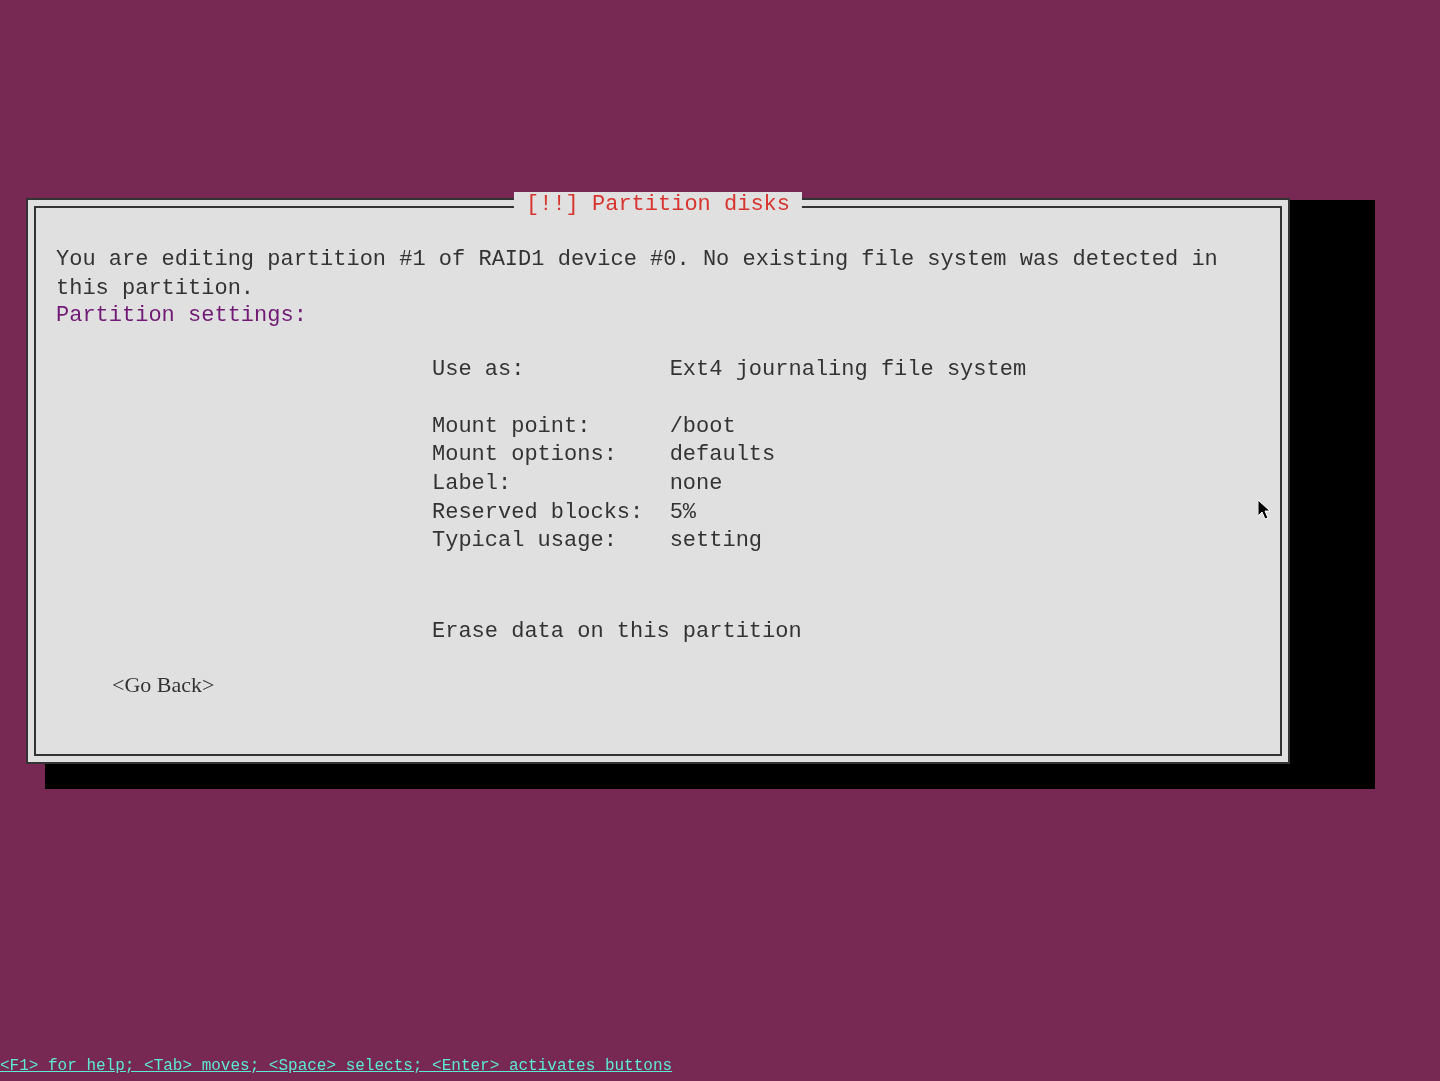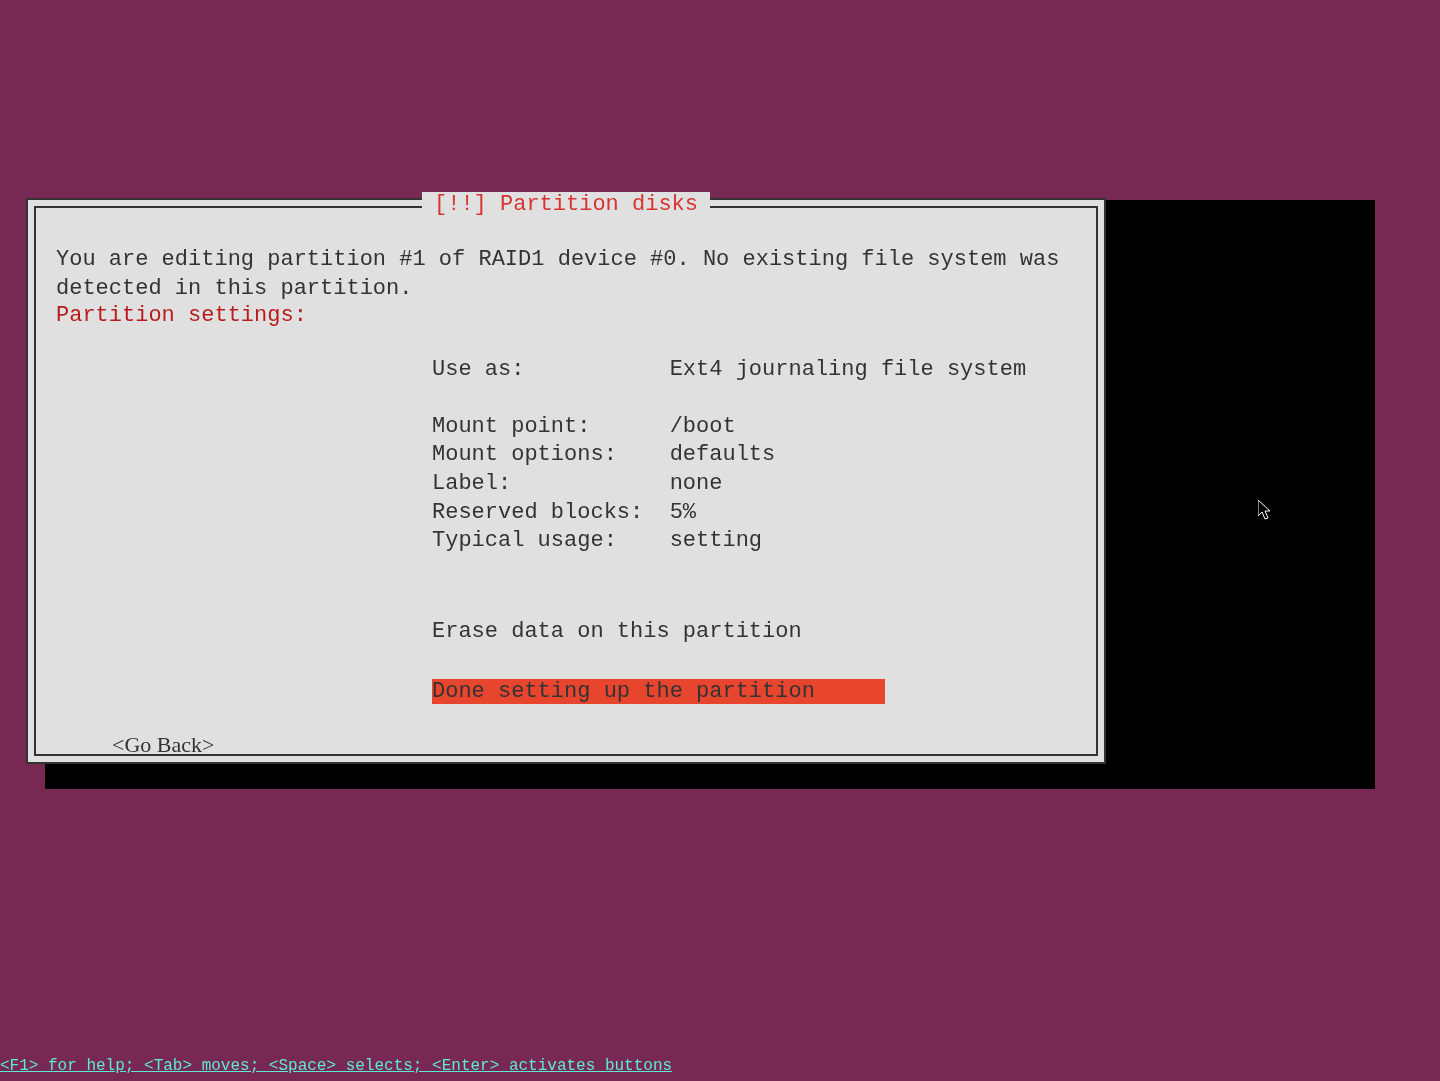--- a/index.html
+++ b/index.html
@@ -22,21 +22,21 @@
       left: 45px;
       top: 200px;
       width: 1330px;
       height: 589px;
       background-color: #000000;
     }
     .dialog {
       position: absolute;
       left: 26px;
       top: 198px;
-      width: 1080px;
+      width: 1264px;
       height: 566px;
       background-color: #e0e0e0;
       border: 2px solid #333333;
     }
     .dialog-inner {
       position: absolute;
       left: 6px;
       top: 6px;
       right: 6px;
       bottom: 6px;
@@ -55,21 +55,21 @@
       white-space: nowrap;
     }
     .content {
       padding: 38px 20px 20px 20px;
     }
     .intro-text {
       color: #333333;
       line-height: 1.3;
     }
     .section-heading {
-      color: #b91c1c;
+      color: #701a75;
       margin-bottom: 28px;
     }
     .settings-block {
       margin-left: 376px;
     }
     .setting-row {
       white-space: pre;
       color: #333333;
       line-height: 1.3;
     }
@@ -134,21 +134,20 @@
         <div class="setting-row"><span>Use as:</span>           <span>Ext4 journaling file system</span></div>
         <div class="blank-row"></div>
         <div class="setting-row"><span>Mount point:</span>      <span>/boot</span></div>
         <div class="setting-row"><span>Mount options:</span>    <span>defaults</span></div>
         <div class="setting-row"><span>Label:</span>            <span>none</span></div>
         <div class="setting-row"><span>Reserved blocks:</span>  <span>5%</span></div>
         <div class="setting-row"><span>Typical usage:</span>    <span>setting</span></div>
 
         <div class="menu-items">
           <div><span class="menu-item">Erase data on this partition</span></div>
-          <div><span class="menu-item highlighted">Done setting up the partition</span></div>
         </div>
       </div>
 
       <div class="go-back">&lt;Go Back&gt;</div>
     </div>
   </div>
 </div>
 
 <div class="cursor">
   <svg viewBox="0 0 16 22">

